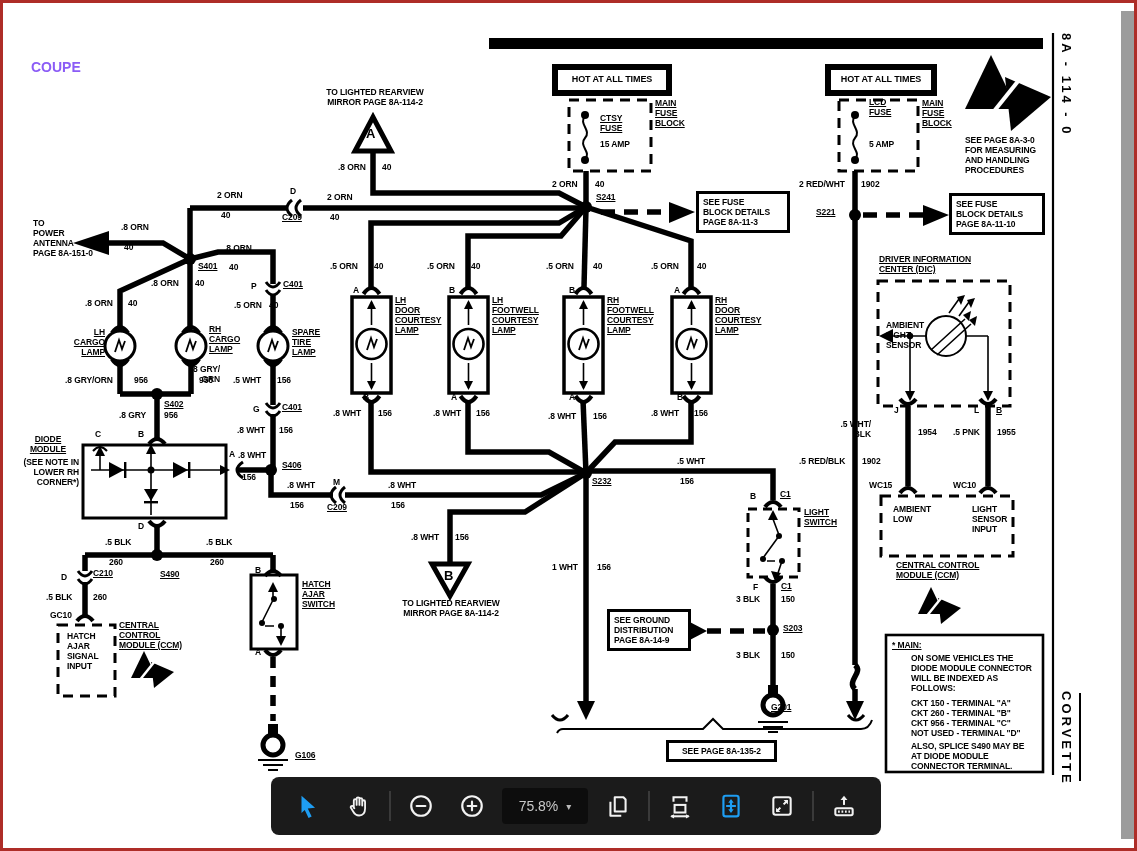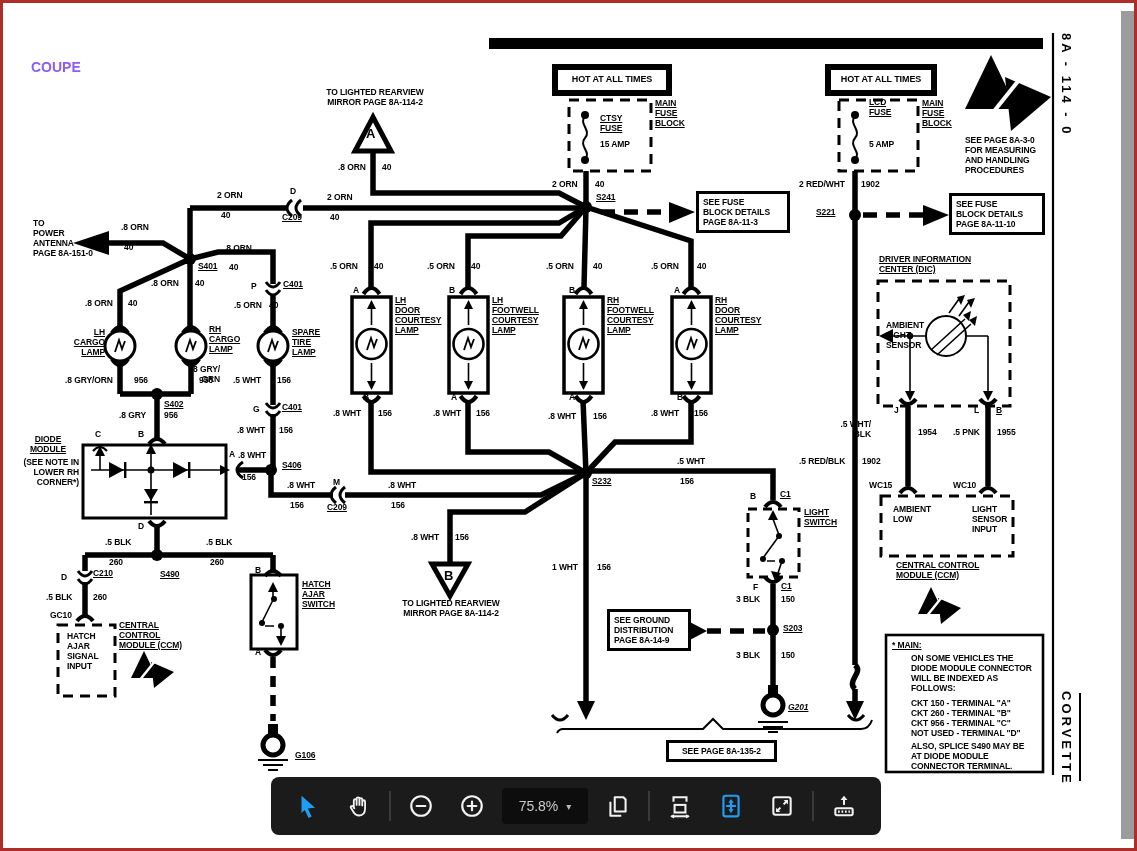--- a/index.html
+++ b/index.html
@@ -445,21 +445,21 @@
       <div class="lbl" style="left: 750px; top: 579px;">F</div>
       <div class="lbl u" style="left: 778px; top: 578px;">C1</div>
       <div class="lbl" style="left: 733px; top: 591px;">3 BLK</div>
       <div class="lbl" style="left: 778px; top: 591px;">150</div>
       <div class="lbl u" style="left: 780px; top: 620px;">S203</div>
       <div class="lbl box" style="left: 604px; top: 606px; width: 70px;">SEE GROUND
 DISTRIBUTION
 PAGE 8A-14-9</div>
       <div class="lbl" style="left: 733px; top: 647px;">3 BLK</div>
       <div class="lbl" style="left: 778px; top: 647px;">150</div>
-      <div class="lbl u" style="left: 785px; top: 699px; font-style: italic;">G201</div>
+      <div class="lbl u" style="left: 768px; top: 699px;">G201</div>
       <div class="lbl box" style="left: 663px; top: 737px; width: 97px; text-align: center;">SEE PAGE 8A-135-2</div>
       <div class="lbl u" style="left: 876px; top: 251px;">DRIVER INFORMATION
 CENTER (DIC)</div>
       <div class="lbl" style="left: 883px; top: 295px; margin-top: 22px;">AMBIENT
 LIGHT
 SENSOR</div>
       <div class="lbl" style="left: 891px; top: 402px;">J</div>
       <div class="lbl" style="left: 971px; top: 402px;">L</div>
       <div class="lbl u" style="left: 993px; top: 402px;">B</div>
       <div class="lbl" style="left: 832px; top: 416px; width: 36px; text-align: right;">.5 WHT/

